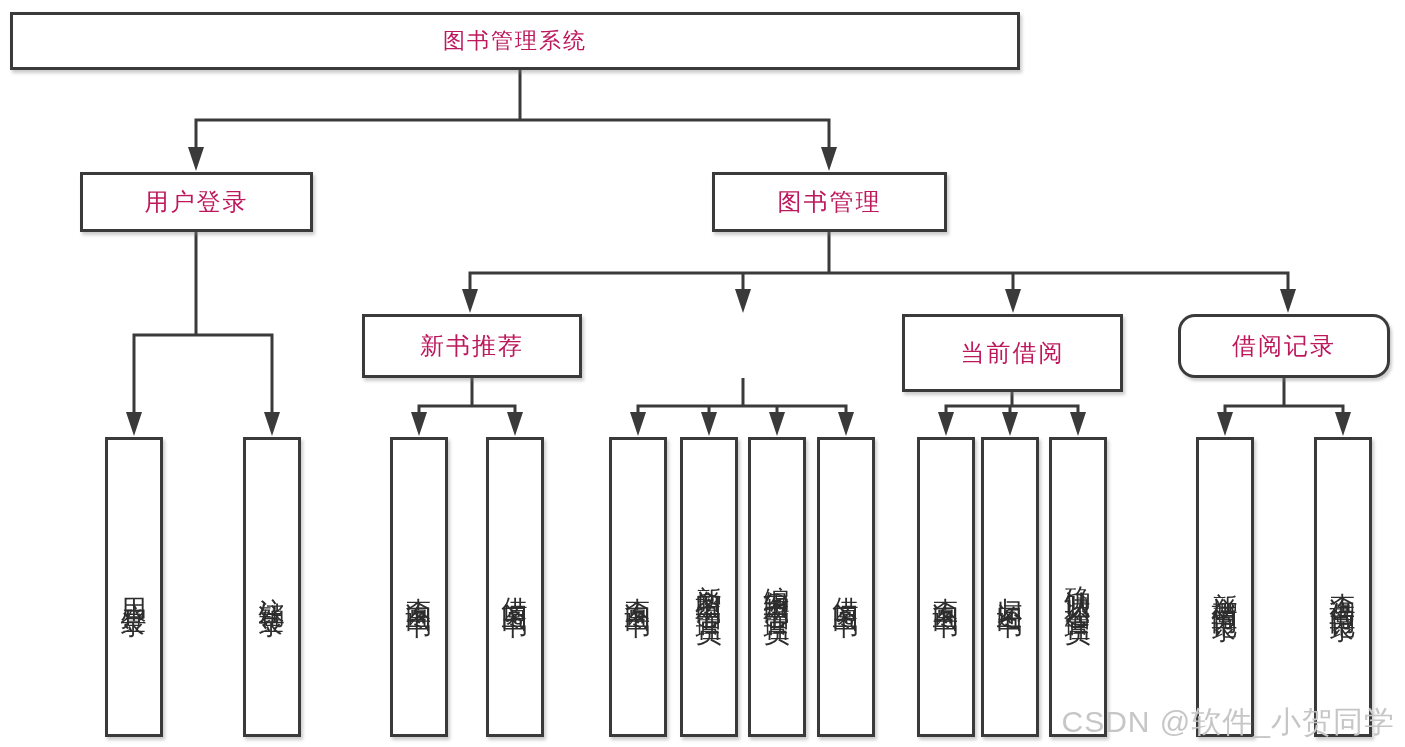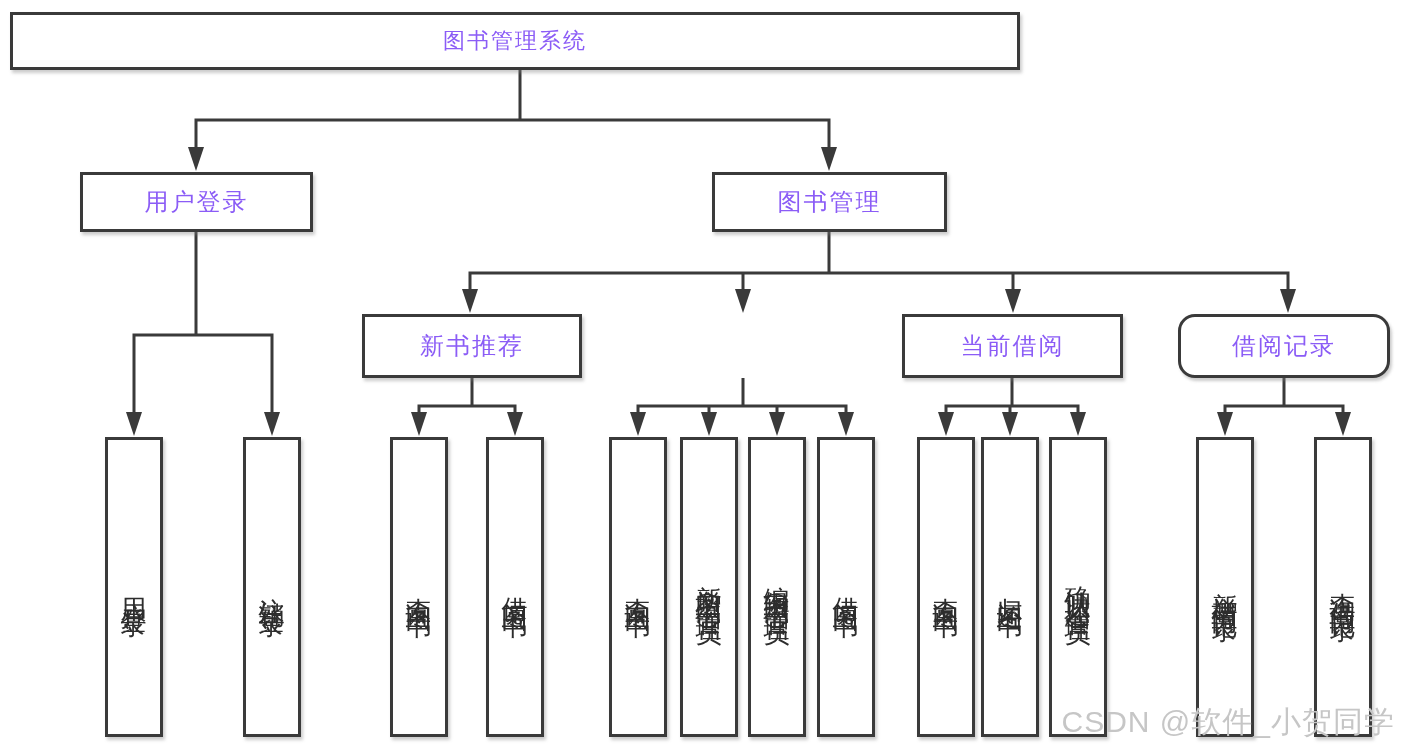--- a/index.html
+++ b/index.html
@@ -23,21 +23,21 @@
     border: 3px solid #3a3a3a;
     box-sizing: border-box;
     display: flex;
     align-items: center;
     justify-content: center;
     box-shadow: 2px 3px 3px rgba(130,130,130,0.40);
     z-index: 2;
   }
   .hbox .label {
     font-size: 24px;
-    color: #8b5cf6;
+    color: #be185d;
     letter-spacing: 2px;
     white-space: nowrap;
     line-height: 1;
   }
   .hbox.root .label { font-size: 22px; }
   .vbox .label {
     writing-mode: vertical-lr;
     font-size: 26px;
     color: #2d2d2d;
     letter-spacing: 5px;
@@ -107,21 +107,21 @@
   <div class="node hbox" style="left:80px; top:172px; width:233px; height:60px;">
     <span class="label">用户登录</span>
   </div>
   <div class="node hbox" style="left:712px; top:172px; width:235px; height:60px;">
     <span class="label">图书管理</span>
   </div>
 
   <div class="node hbox" style="left:362px; top:314px; width:220px; height:64px;text-align:center;">
     <span class="label">新书推荐</span>
   </div>
-  <div class="node hbox" style="left:902px; top:314px; width:221px; height:64px;">
+  <div class="node hbox" style="left:902px; top:314px; width:221px; height:78px;">
     <span class="label">当前借阅</span>
   </div>
   <div class="node hbox" style="left:1178px; top:314px; width:212px; height:64px;border-radius:17px;">
     <span class="label">借阅记录</span>
   </div>
 
   <div class="node vbox" style="left:105px; top:437px; width:58px; height:300px;">
     <span class="label">用户登录</span>
   </div>
   <div class="node vbox" style="left:243px; top:437px; width:58px; height:300px;">

